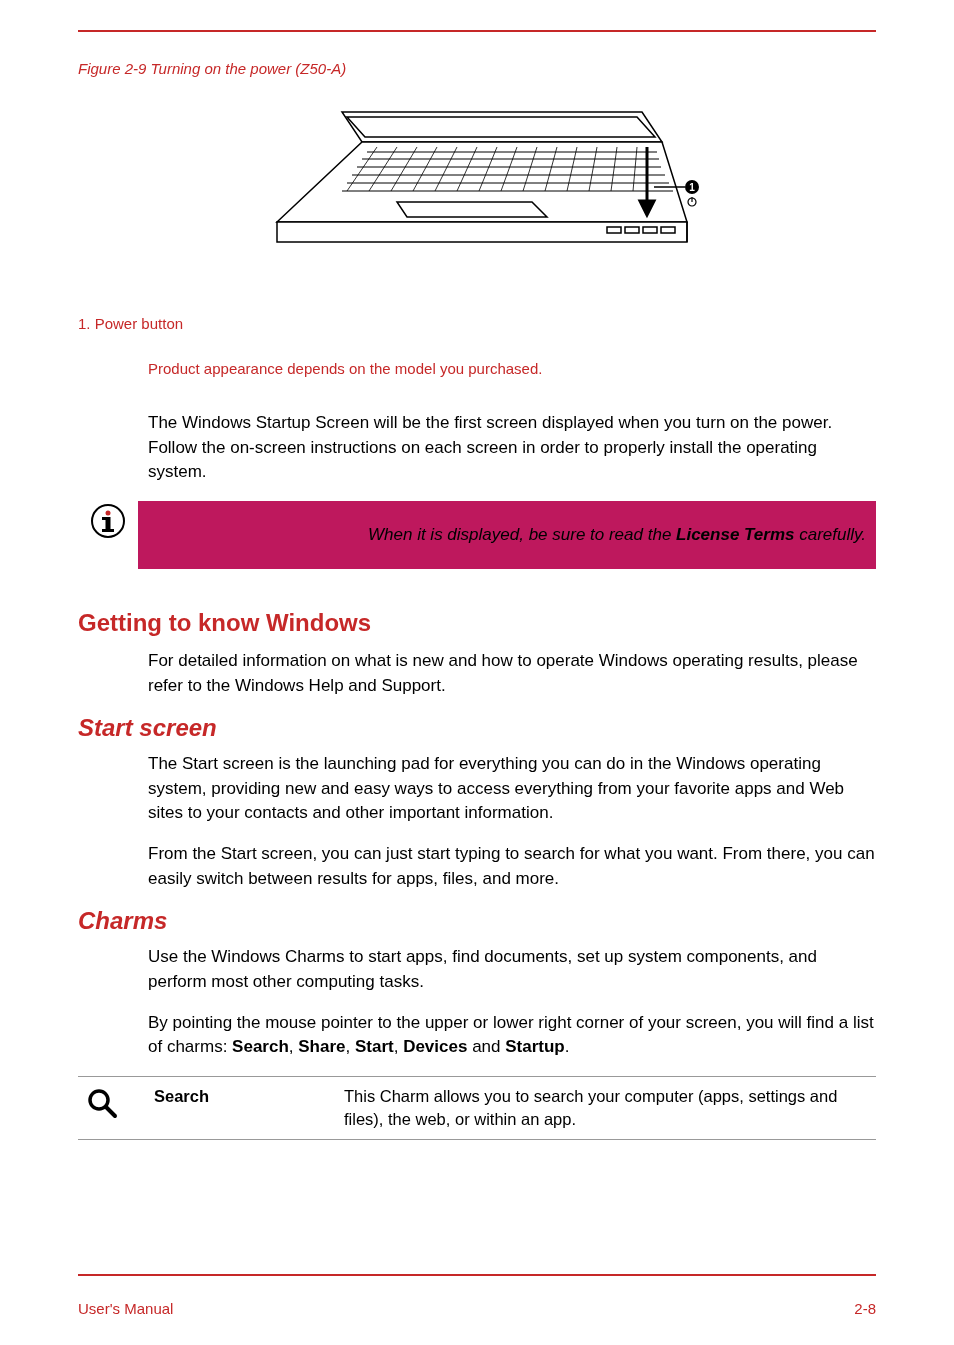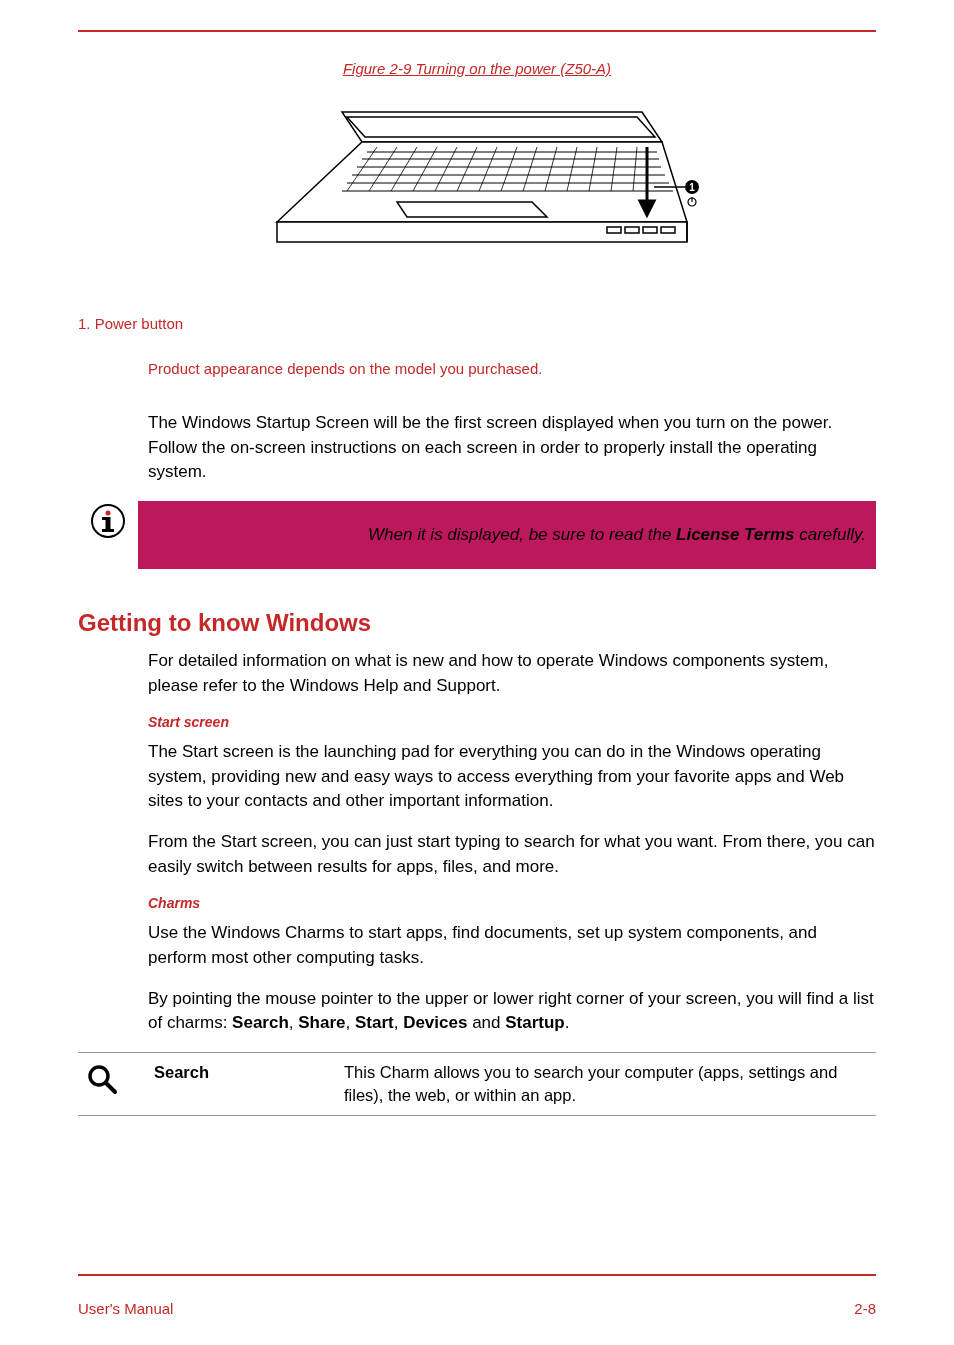--- a/index.html
+++ b/index.html
@@ -13,26 +13,25 @@
     .page {
       padding: 30px 78px 20px 78px;
       min-height: 1345px;
       position: relative;
     }
     .top-rule {
       border-top: 2px solid #c62828;
       margin-bottom: 28px;
     }
     .figure-caption {
-      text-align: center;
+      text-align: left;
       color: #c62828;
       font-style: italic;
       font-size: 15px;
       margin-bottom: 10px;
-      text-decoration: underline;
     }
     .figure-img {
       text-align: center;
       margin-bottom: 14px;
     }
     .legend {
       color: #c62828;
       font-size: 15px;
       margin-bottom: 28px;
     }
@@ -75,22 +74,21 @@
       font-style: italic;
       font-size: 17px;
       padding: 24px 10px;
       text-align: right;
     }
     .note-text b { font-weight: bold; font-style: italic; }
     .h3-red-italic {
       color: #c62828;
       font-style: italic;
       font-weight: 900;
-      font-size: 14px;
-      margin-left: 70px;
+      font-size: 24px;
       margin-bottom: 10px;
       font-family: Arial, sans-serif;
     }
     .charm-table {
       margin-left: 0;
       border-collapse: collapse;
       width: 100%;
     }
     .charm-table td {
       vertical-align: top;
@@ -206,21 +204,21 @@
         <rect x="12" y="26" width="12" height="3" fill="#000"></rect>
       </svg>
     </div>
     <div class="note-text">
       <span>When it is displayed, be sure to read the </span><b>License Terms</b><span> carefully.</span>
     </div>
   </div>
 
   <div class="h2-red">Getting to know Windows</div>
 
-  <div class="body-text">For detailed information on what is new and how to operate Windows components system, please refer to the Windows Help and Support.</div>
+  <div class="body-text">For detailed information on what is new and how to operate Windows operating results, please refer to the Windows Help and Support.</div>
 
   <div class="h3-red-italic">Start screen</div>
 
   <div class="body-text">The Start screen is the launching pad for everything you can do in the Windows operating system, providing new and easy ways to access everything from your favorite apps and Web sites to your contacts and other important information.</div>
   <div class="body-text">From the Start screen, you can just start typing to search for what you want. From there, you can easily switch between results for apps, files, and more.</div>
 
   <div class="h3-red-italic">Charms</div>
 
   <div class="body-text">Use the Windows Charms to start apps, find documents, set up system components, and perform most other computing tasks.</div>
 

